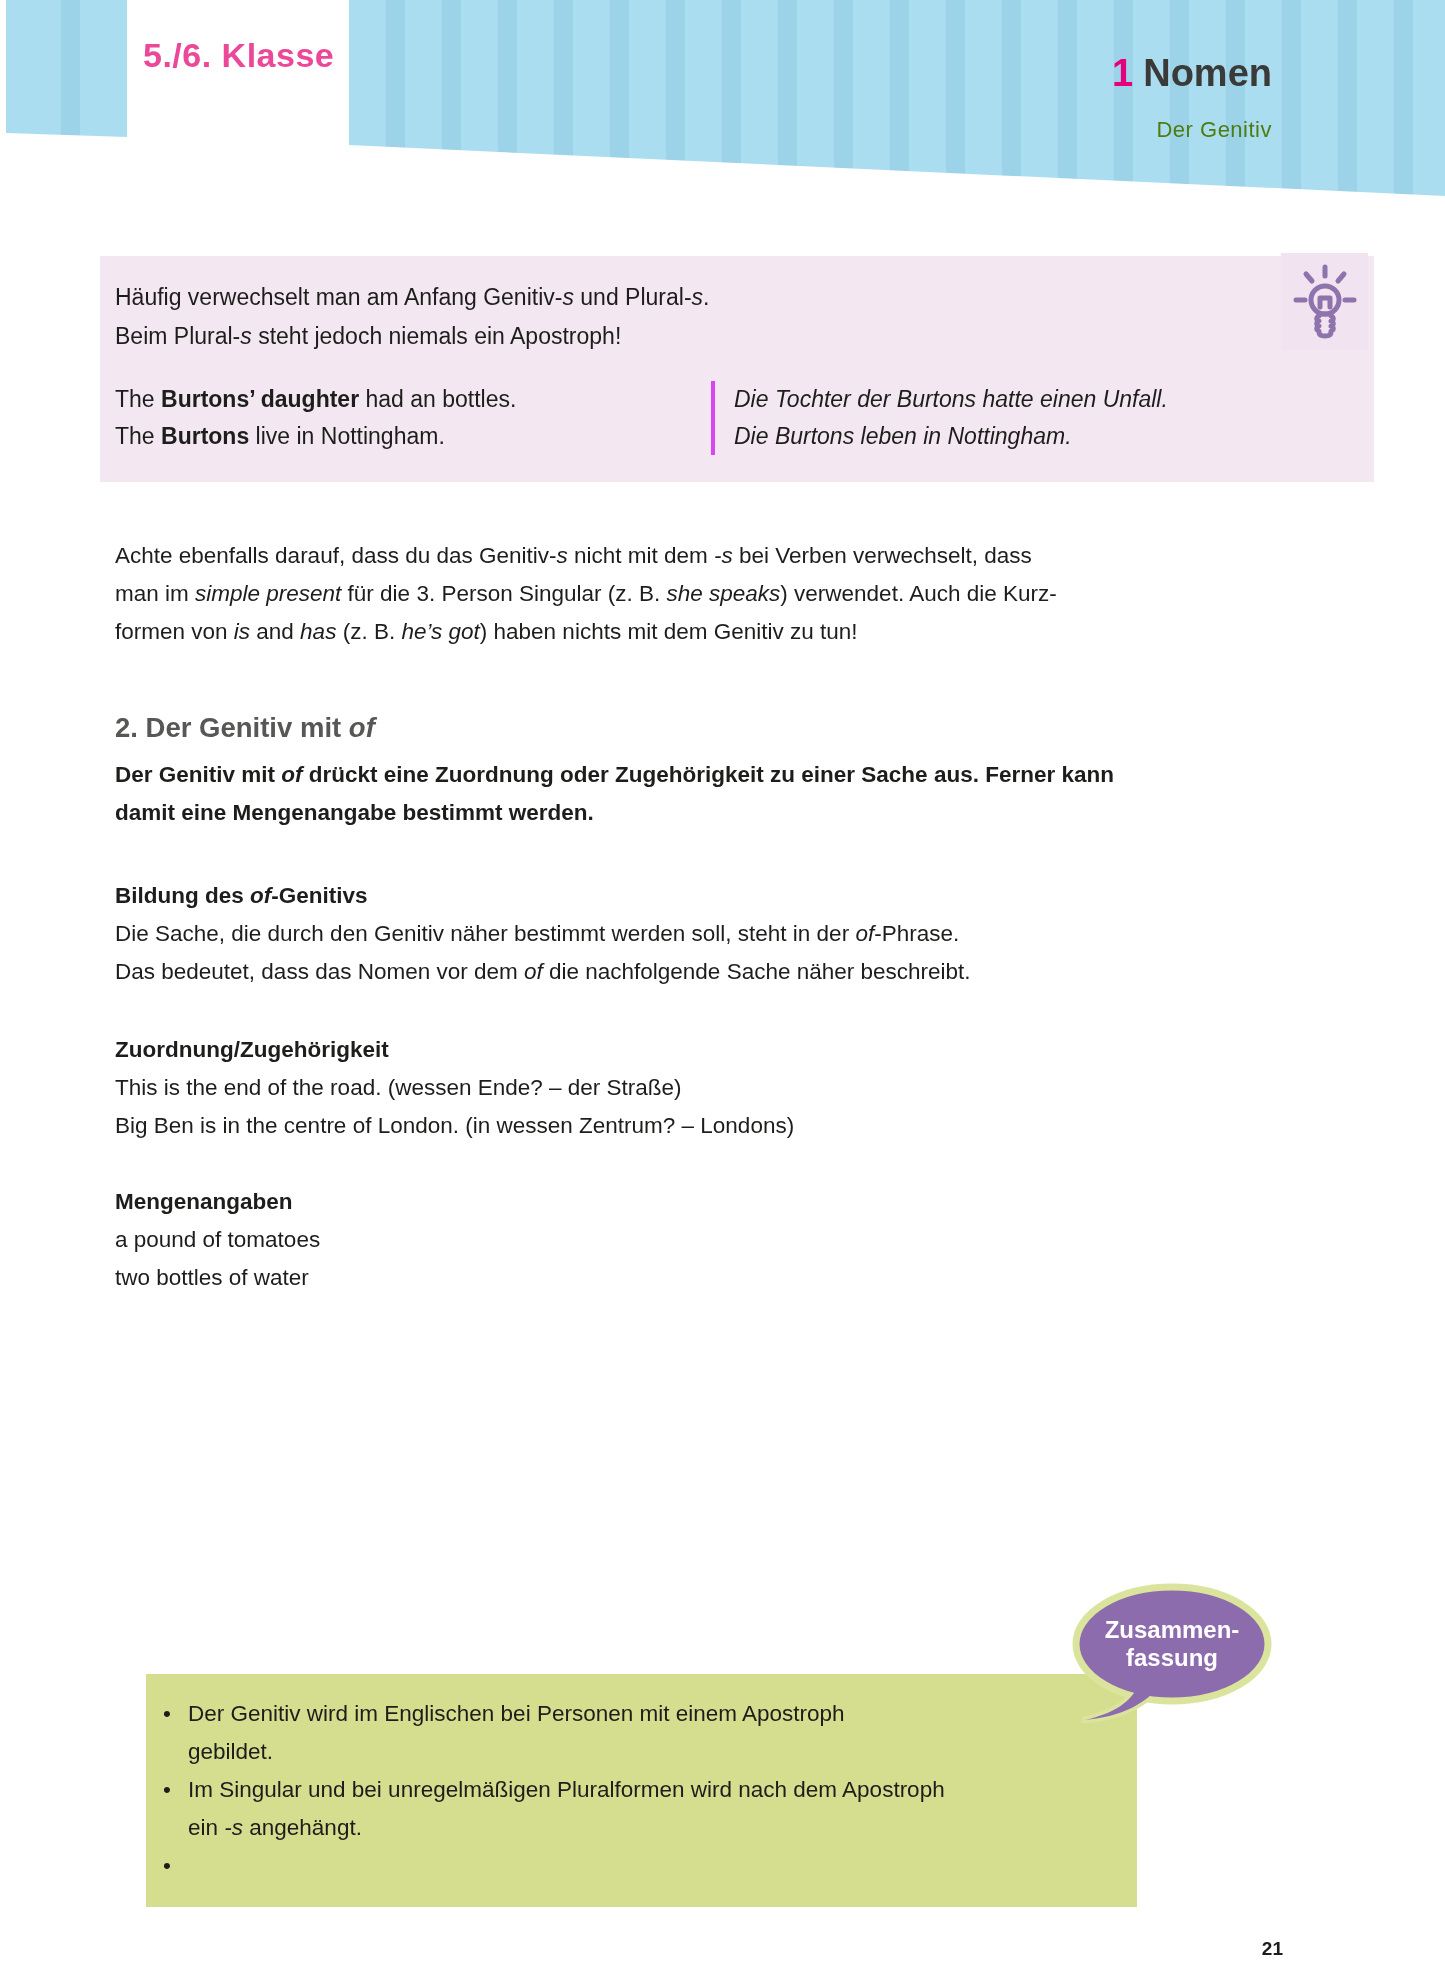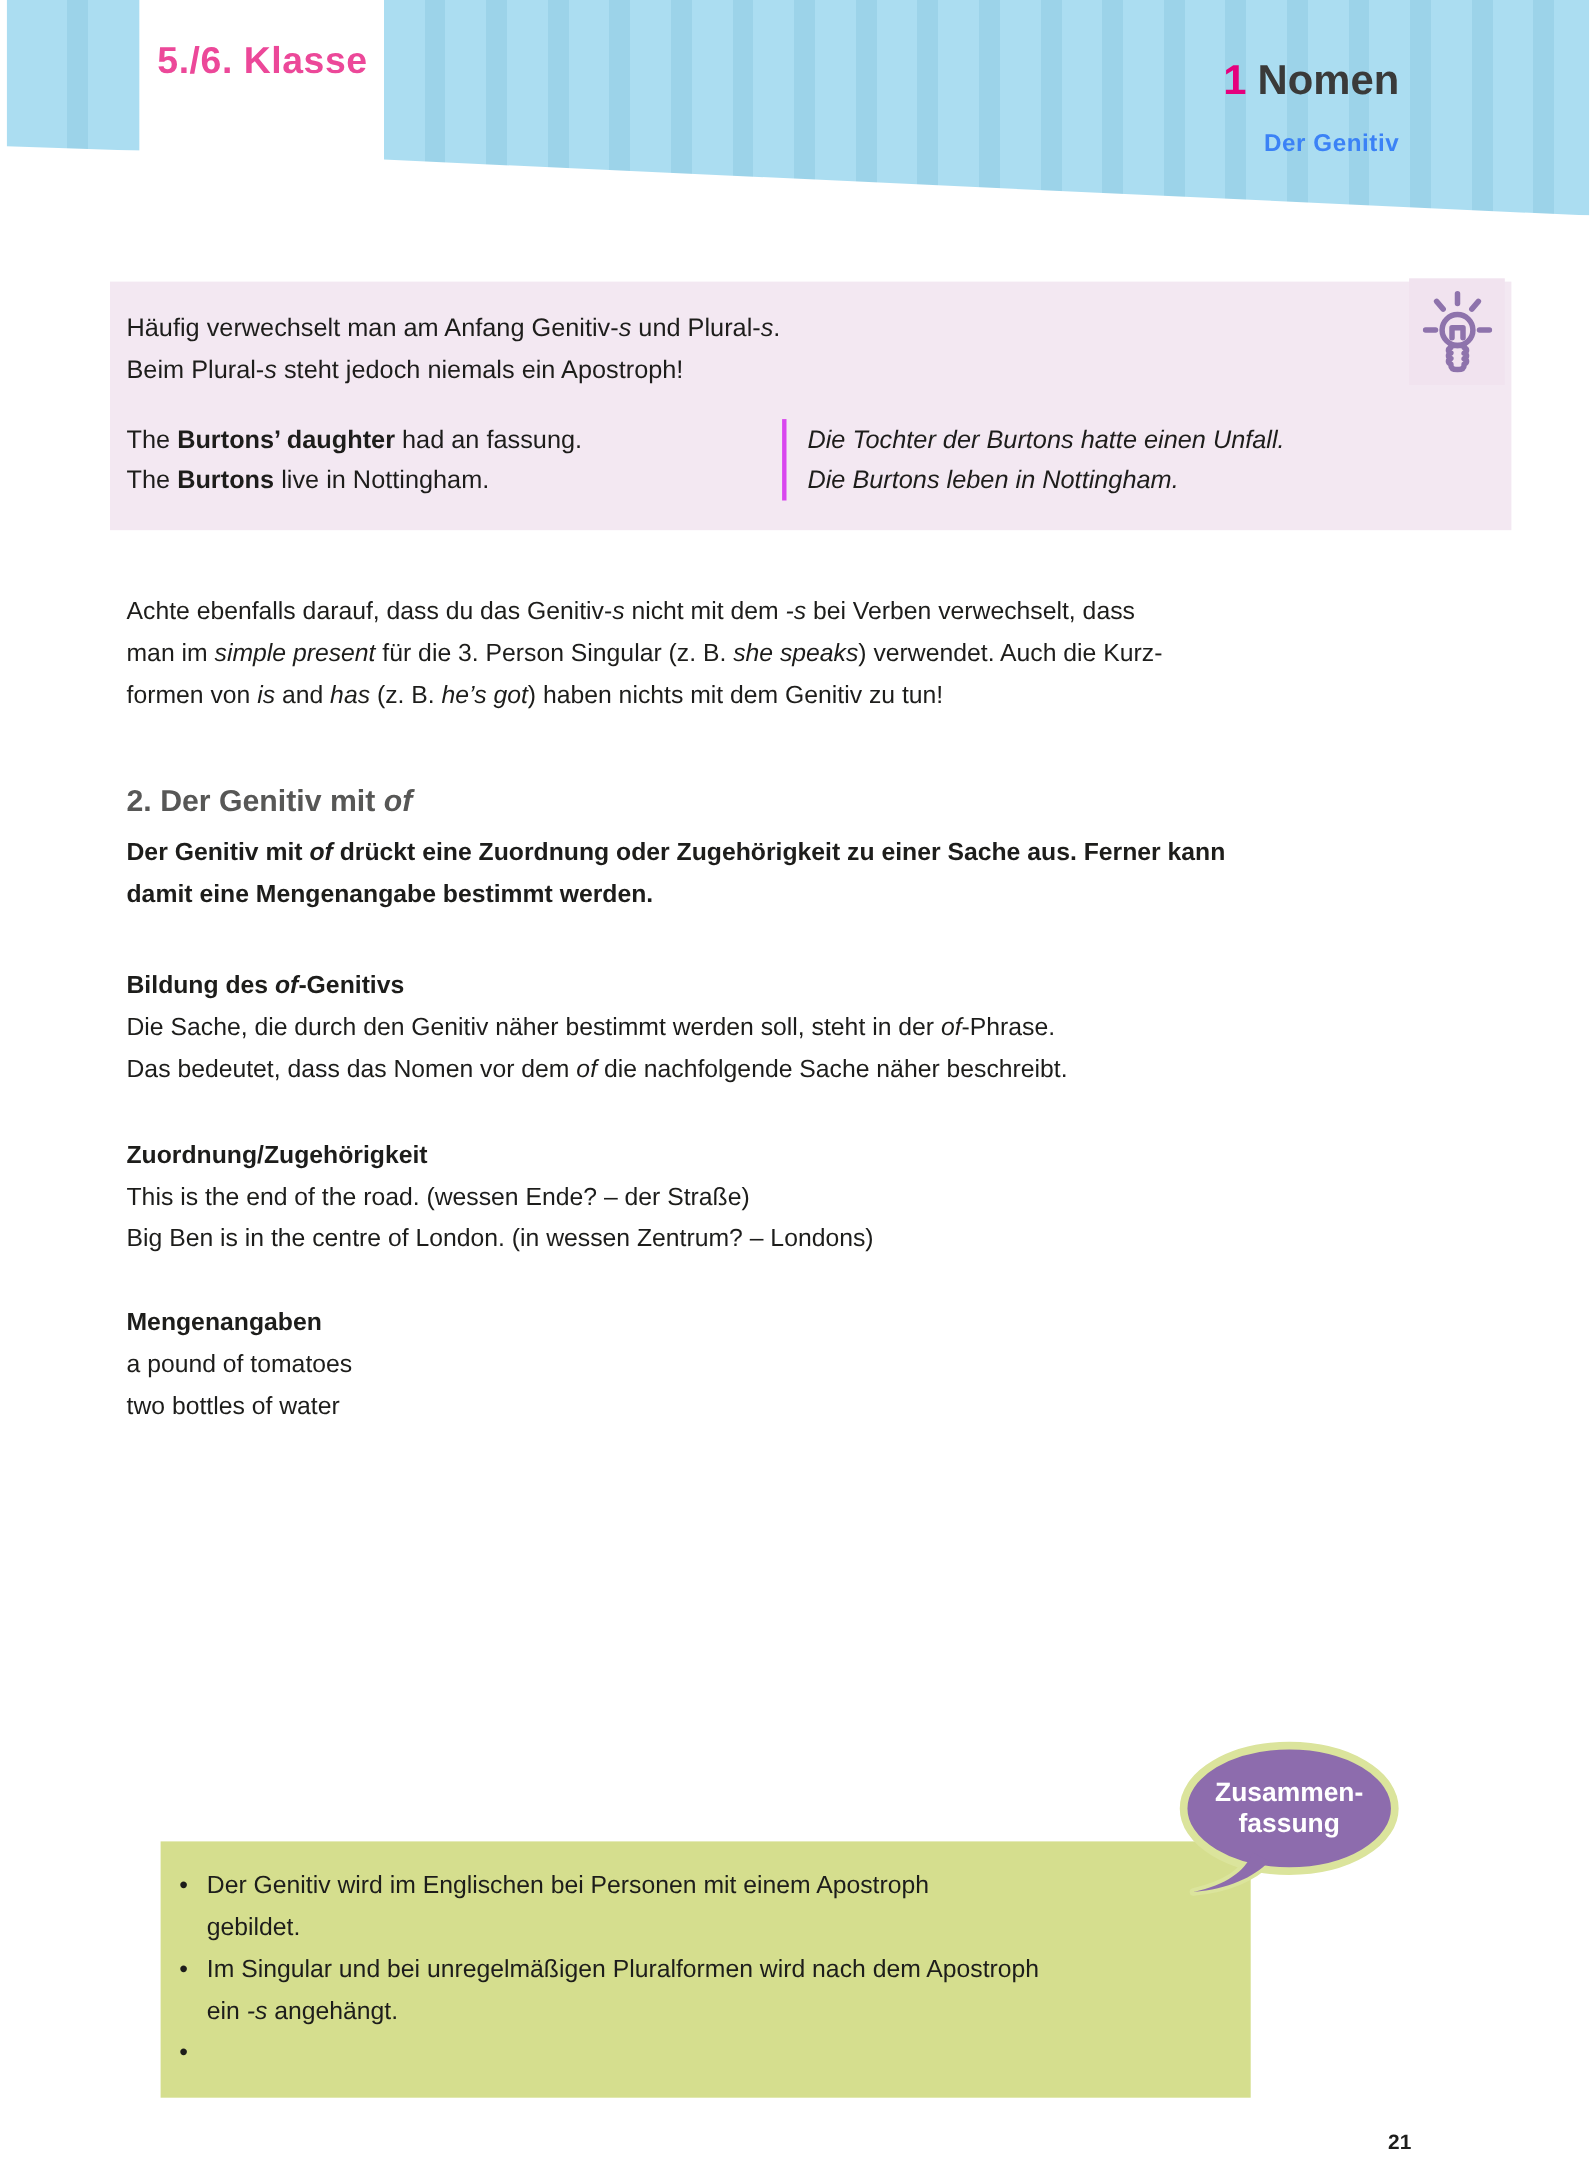--- a/index.html
+++ b/index.html
@@ -25,22 +25,22 @@
   .grade {
     position:absolute; left:143px; top:36px; font-size:34px; font-weight:bold;
     color:#ec4899; letter-spacing:0.5px;
   }
   .chapter {
     position:absolute; top:52px; right:173px; font-size:38px; font-weight:bold;
     color:#3a3a39; white-space:nowrap;
   }
   .chapter .num { color:#e5007d; margin-right:10px; }
   .subtitle {
-    position:absolute; top:117px; right:173px; font-size:22px; font-weight:bold;
-    color:#3b82f6; letter-spacing:0.5px;
+    position:absolute; top:117px; right:173px; font-size:22px; font-weight:normal;
+    color:#4d7c0f; letter-spacing:0.5px;
   }
 
   
   .tip-box {
     position:absolute; left:100px; top:256px; width:1274px; height:226px;
     background:#f3e8f2; box-sizing:border-box; padding:22px 0 0 15px; font-size:23px;
   }
   .tip-intro .tline { line-height:39px; }
   .tip-examples { display:flex; margin-top:25px; }
   .tip-examples .tline { line-height:37px; }
@@ -98,21 +98,21 @@
   </div>
   <div class="subtitle">Der Genitiv</div>
 
   <div class="tip-box">
     <div class="tip-intro">
       <div class="tline"><span>Häufig verwechselt man am Anfang Genitiv-</span><span class="i">s</span><span> und Plural-</span><span class="i">s</span><span>.</span></div>
       <div class="tline"><span>Beim Plural-</span><span class="i">s</span><span> steht jedoch niemals ein Apostroph!</span></div>
     </div>
     <div class="tip-examples">
       <div class="col-en">
-        <div class="tline"><span>The </span><span class="b">Burtons’ daughter</span><span> had an fassung.</span></div>
+        <div class="tline"><span>The </span><span class="b">Burtons’ daughter</span><span> had an bottles.</span></div>
         <div class="tline"><span>The </span><span class="b">Burtons</span><span> live in Nottingham.</span></div>
       </div>
       <div class="col-de">
         <div class="tline"><span>Die Tochter der Burtons hatte einen Unfall.</span></div>
         <div class="tline"><span>Die Burtons leben in Nottingham.</span></div>
       </div>
     </div>
   </div>
 
   <div class="tip-icon-box">

